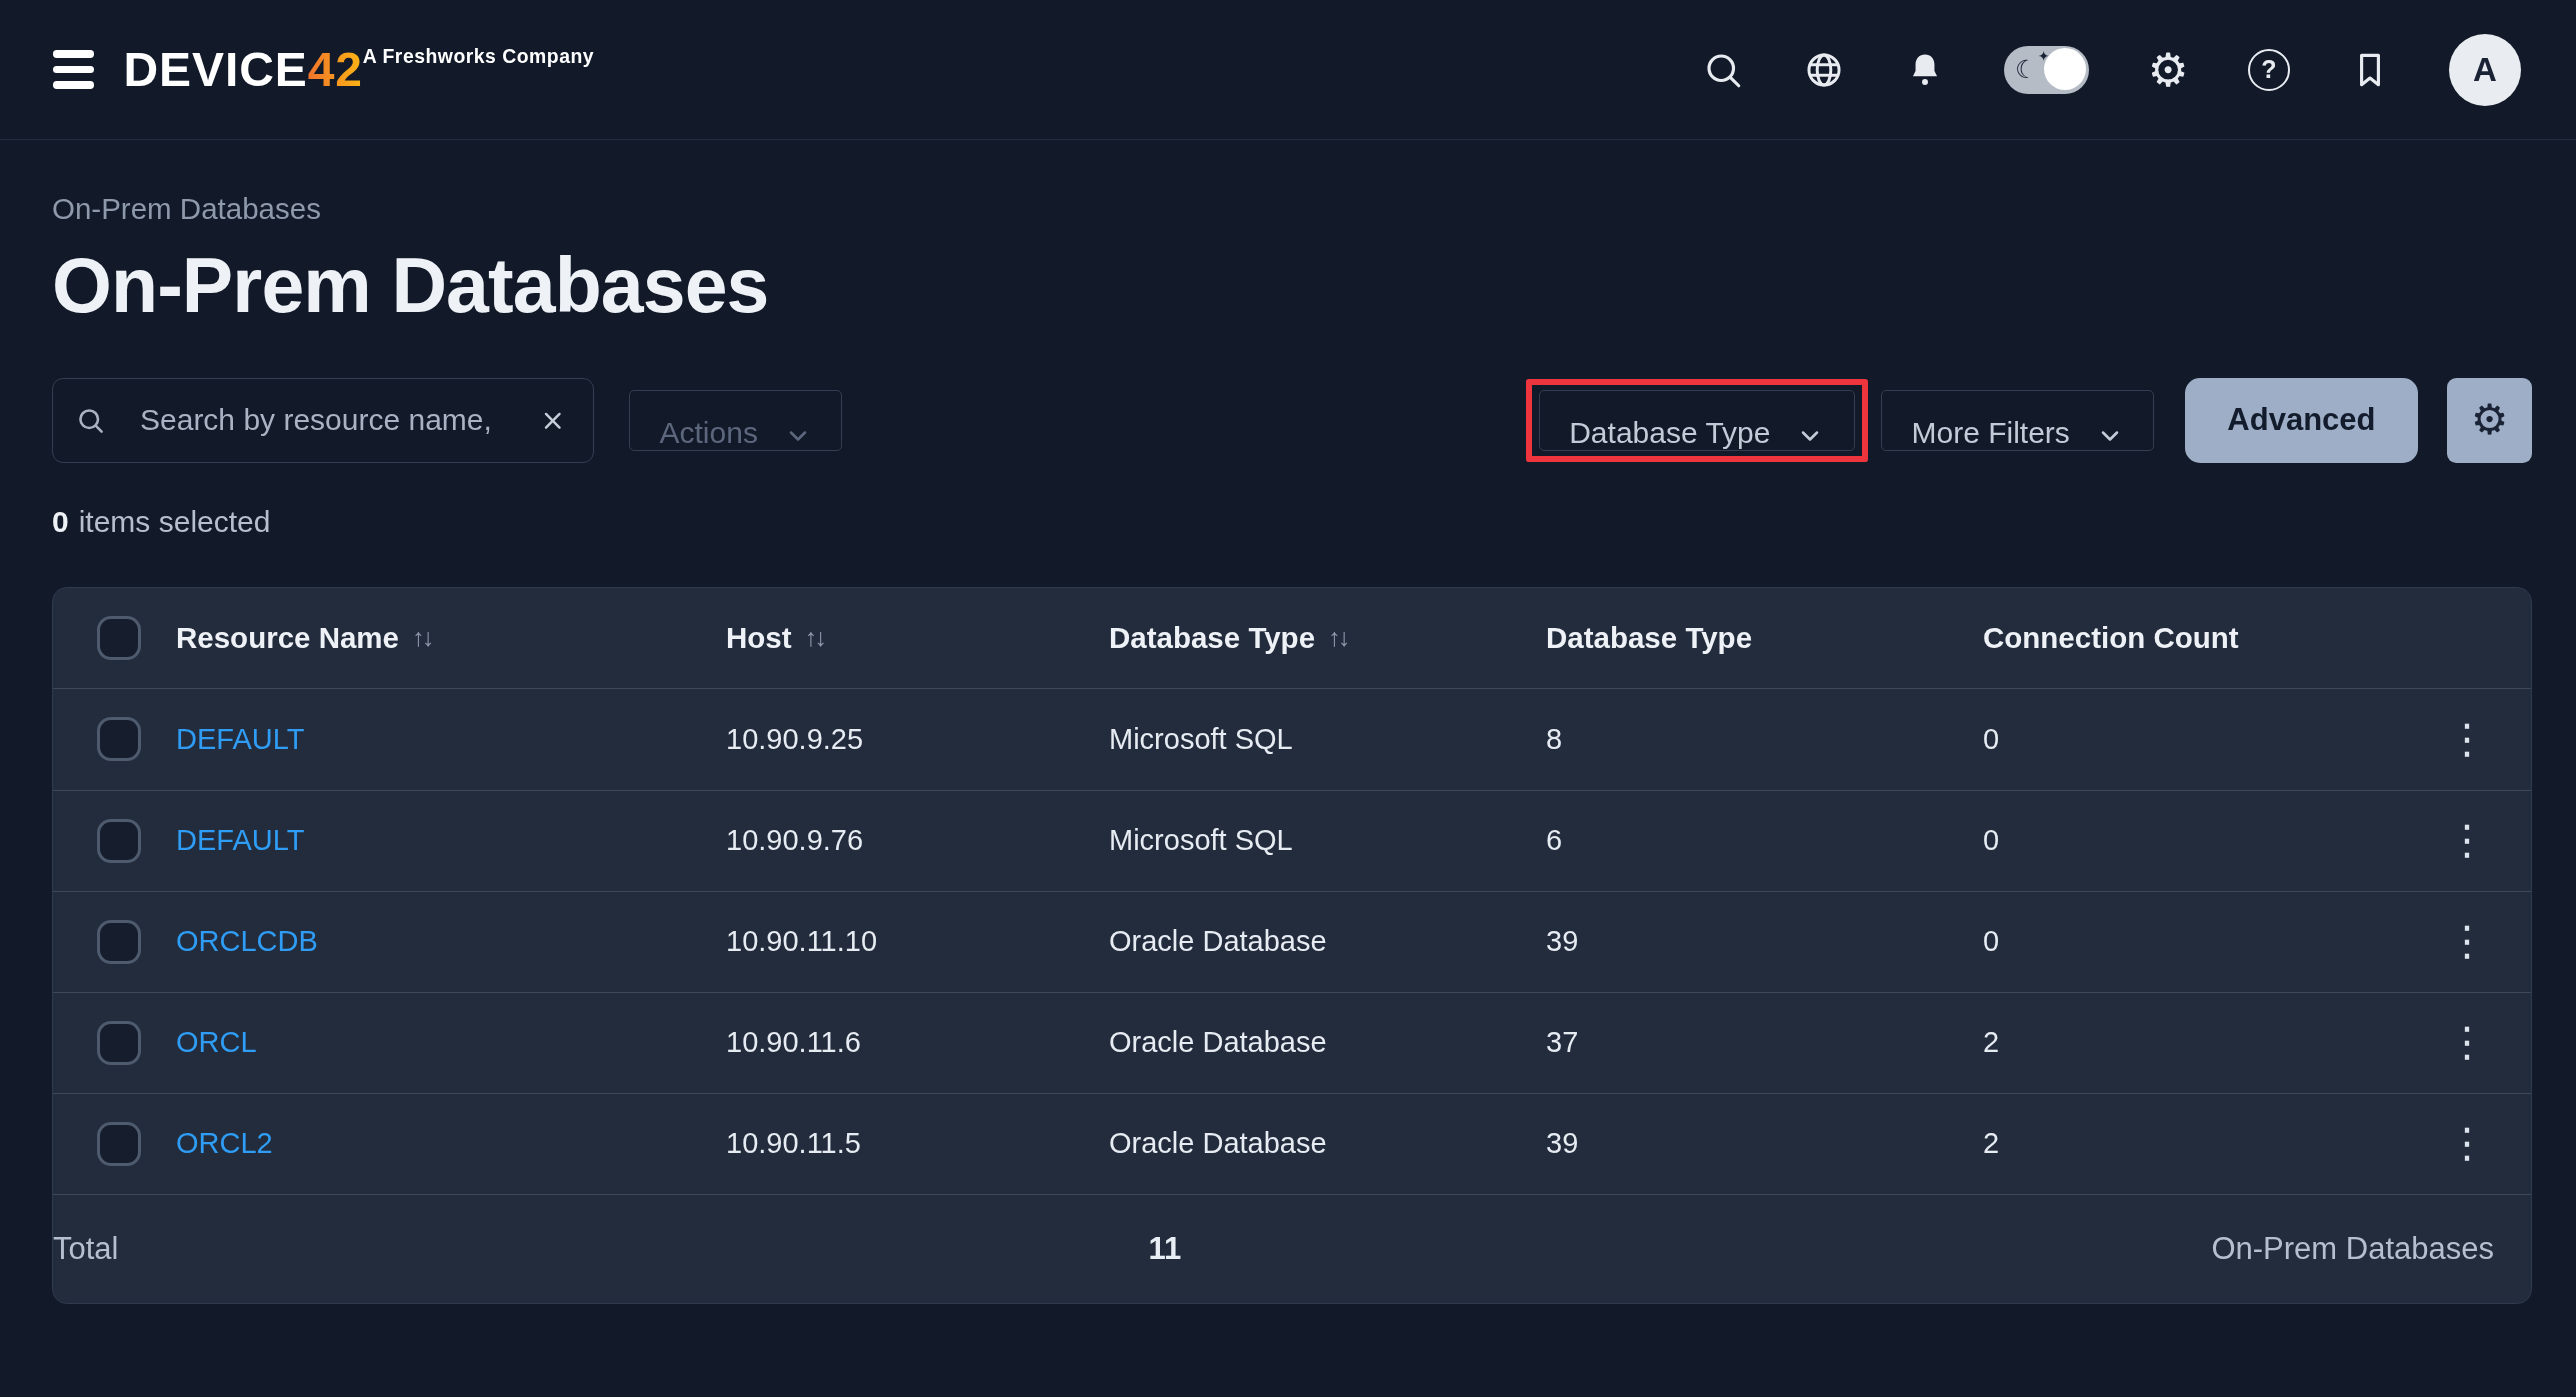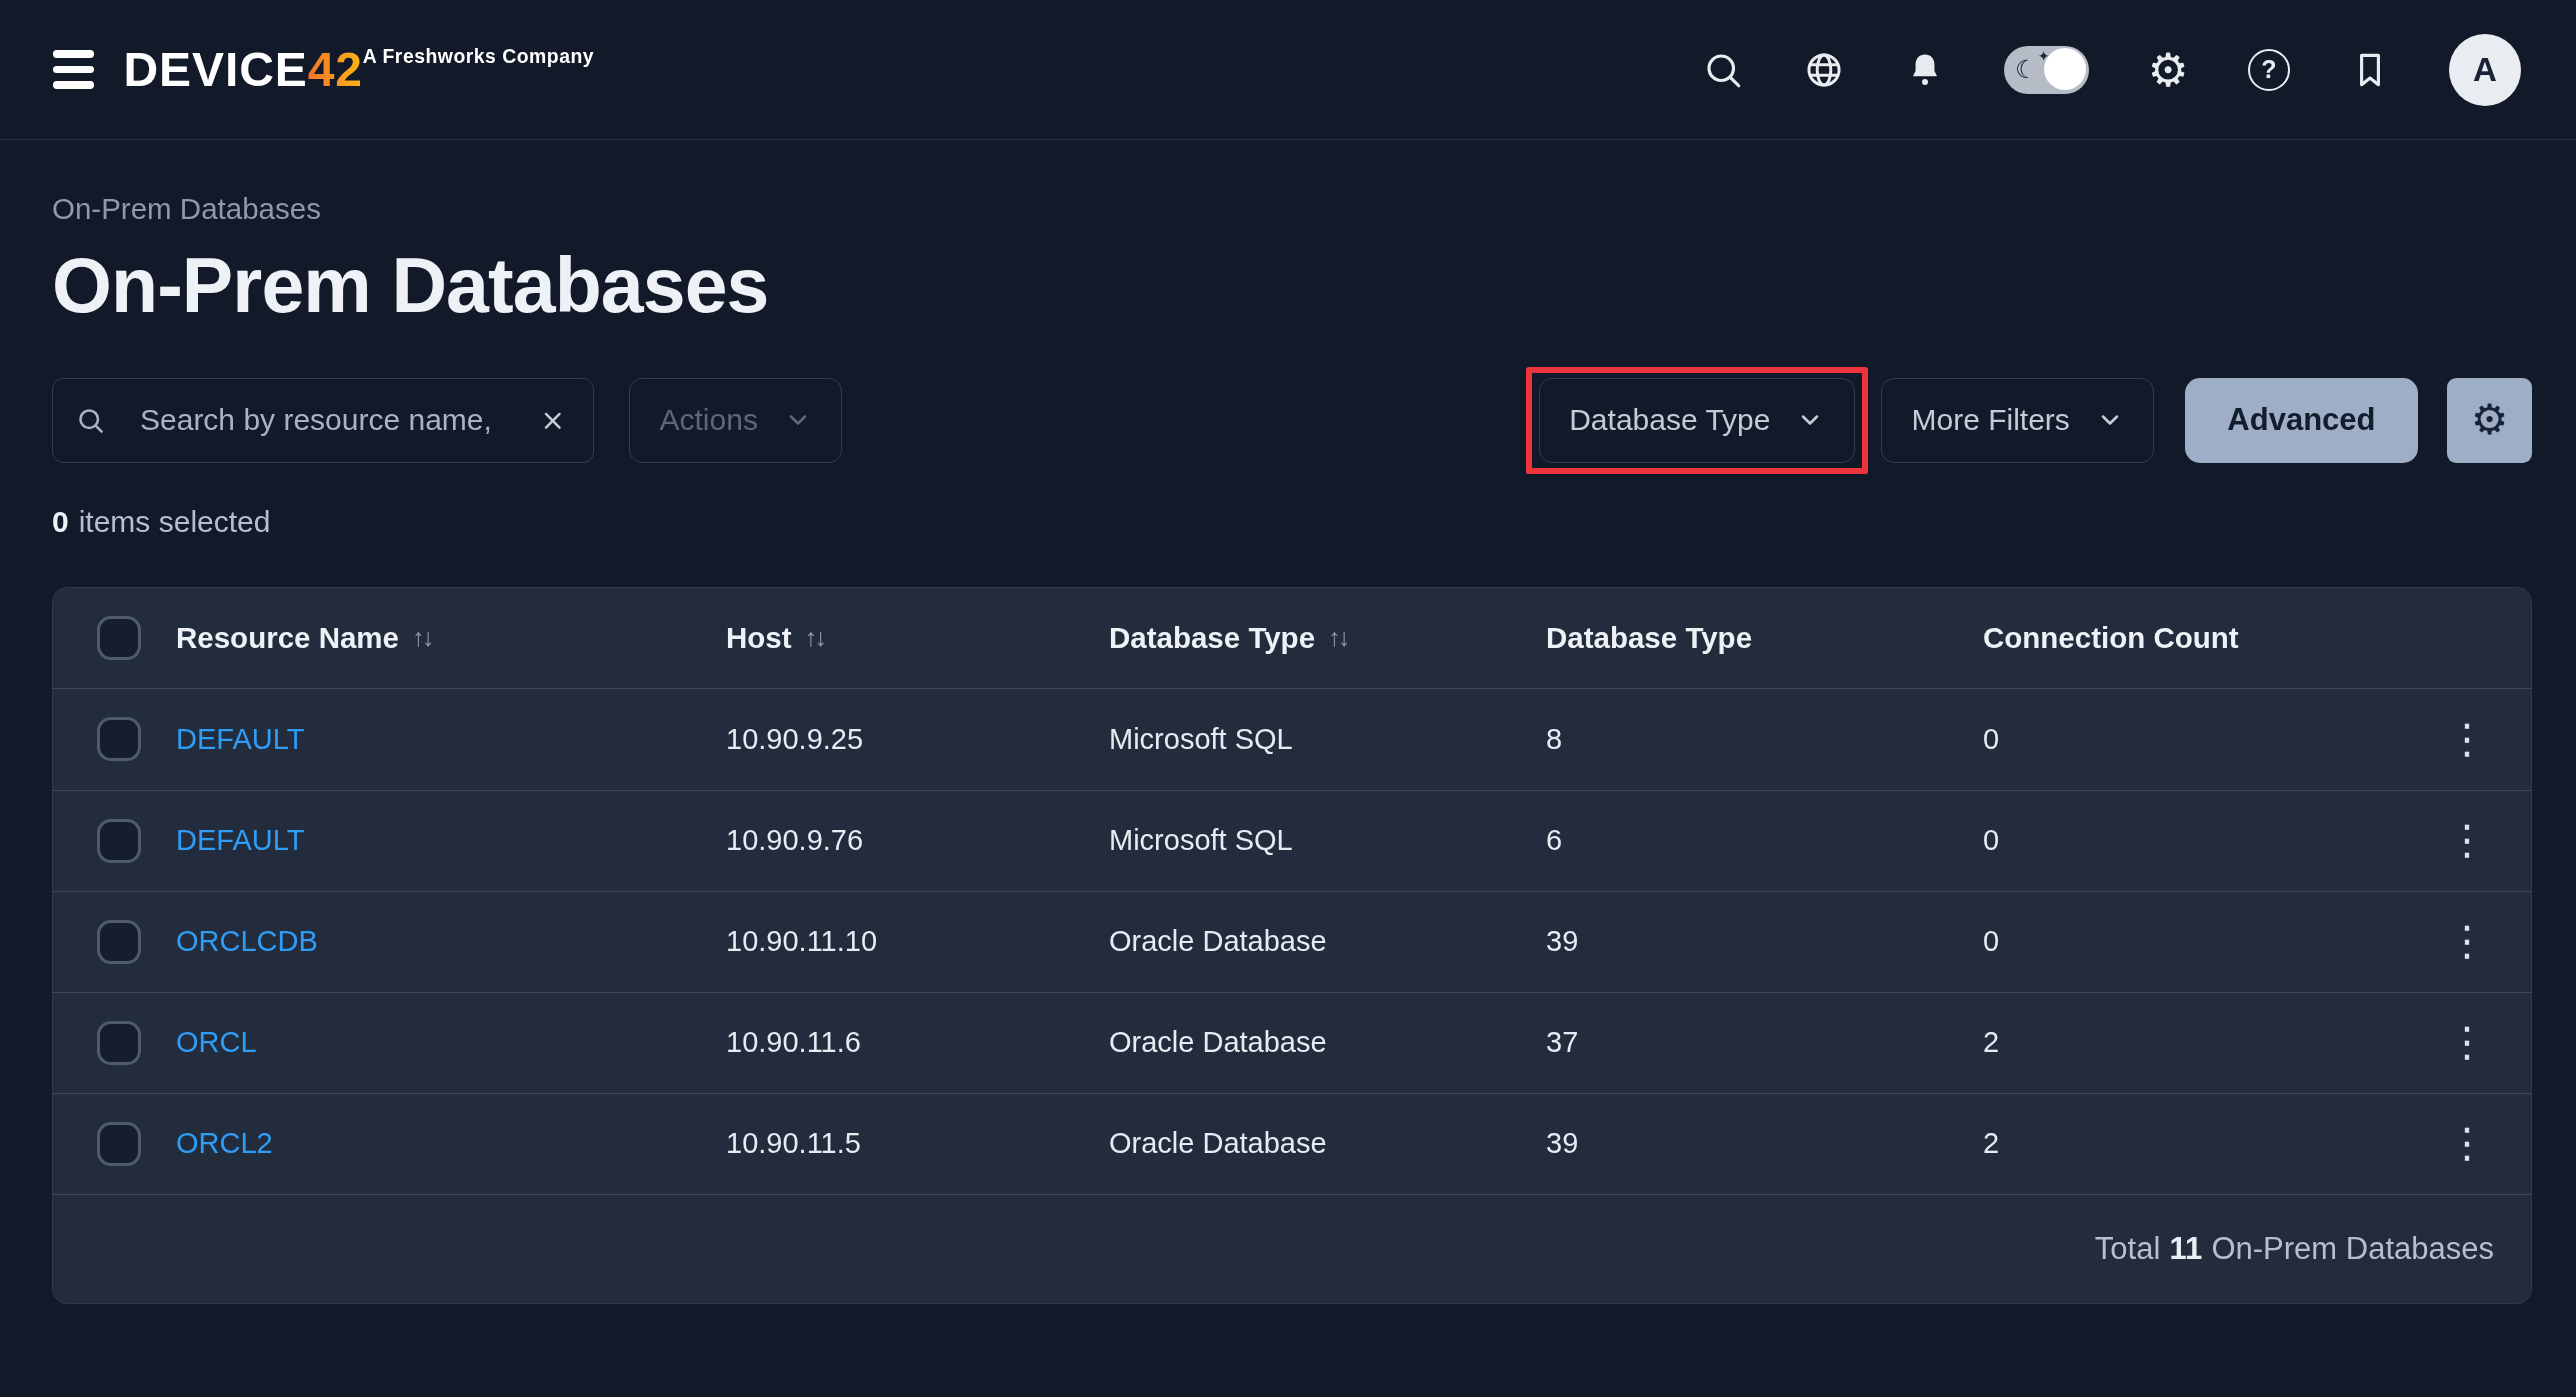--- a/index.html
+++ b/index.html
@@ -66,22 +66,22 @@
   }
   .search-field svg { flex:none; }
   .search-input {
     flex:1; min-width:0; background:transparent; border:none; outline:none;
     font-family:"Liberation Sans", sans-serif; font-size:30px; color:#DFE5EE;
   }
   .search-input::placeholder { color:#A9B3C3; opacity:1; }
   .clear-btn { flex:none; width:37px; height:37px; display:flex; align-items:center; justify-content:center; cursor:pointer; }
 
   .select-btn {
-    height:85px; padding:0 29.5px; border:1.8px solid #333E52; border-radius:13px;
-    background:transparent; display:inline-flex; align-items:center; gap:26px;
+    height:61px; padding:0 29.5px; border:1.8px solid #333E52; border-radius:5px;
+    background:transparent; display:inline-flex; align-items:flex-end; gap:26px;
     font-family:"Liberation Sans", sans-serif; font-size:30px; color:#C3CBD8; cursor:pointer;
   }
   .actions-btn { margin-left:35px; color:#5C677D; }
   .actions-btn svg { color:#5C677D; }
 
   .toolbar-right { margin-left:auto; display:flex; align-items:center; }
   .dbtype-wrap { position:relative; display:inline-flex; }
   .annotation-box {
     position:absolute; inset:-11px -13px; border:6.5px solid #EE353E; border-radius:2.8px;
     pointer-events:none;
@@ -120,21 +120,21 @@
   .cell { font-size:29px; color:#E7EBF2; }
   .checkbox {
     display:block; width:44px; height:44px; border-radius:14px;
     border:3.7px solid #4E5A6E; background:#161E2D; cursor:pointer;
   }
   .link { color:#2F9DF5; text-decoration:none; cursor:pointer; }
   .kebab { font-size:41px; color:#DEE4ED; cursor:pointer; line-height:1; padding:0 7.4px; }
   .c-kebab { text-align:right; }
   .tfooter {
     height:109px; border-top:1.8px solid #3D4859;
-    display:flex; align-items:center; justify-content:flex-end;
+    display:flex; align-items:center; justify-content:space-between;
     padding-right:37px; font-size:31px; color:#B6BFCD; gap:9.2px;
   }
   .tfooter b { color:#E9EDF4; font-weight:700; }
 </style>
 </head>
 <body>
 
 <header class="navbar">
   <span class="hamburger">
       <i></i>

